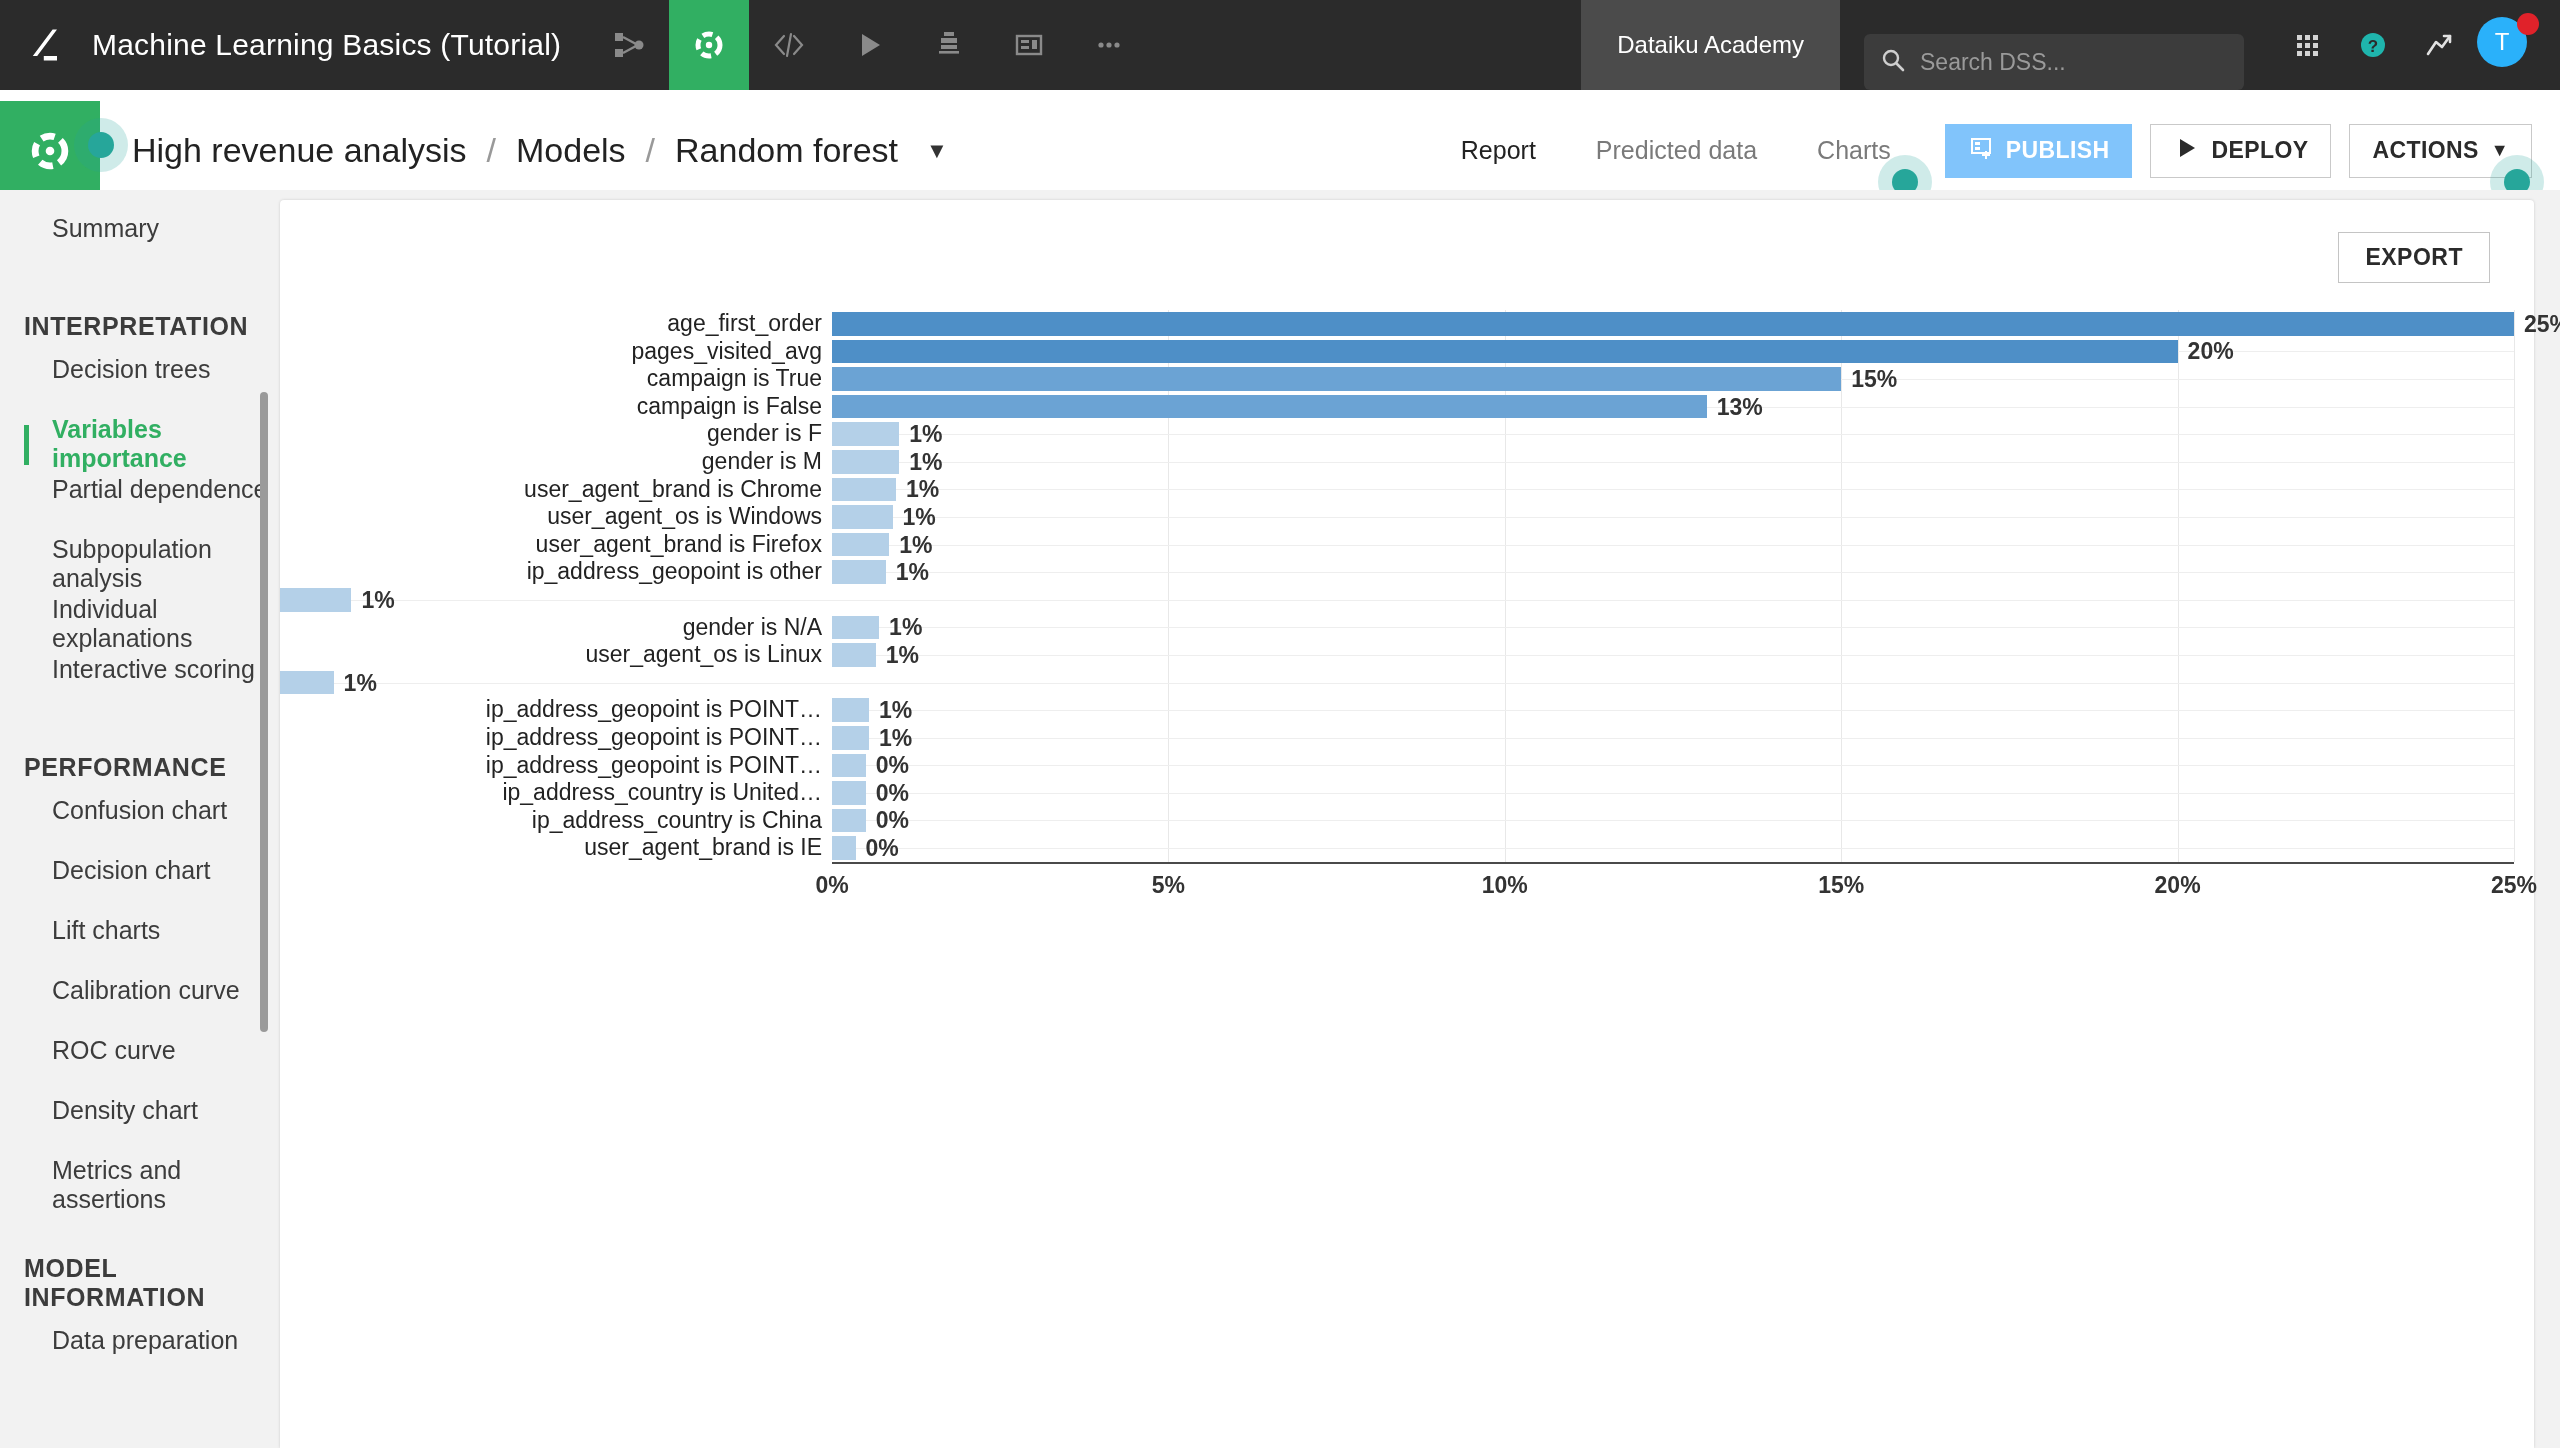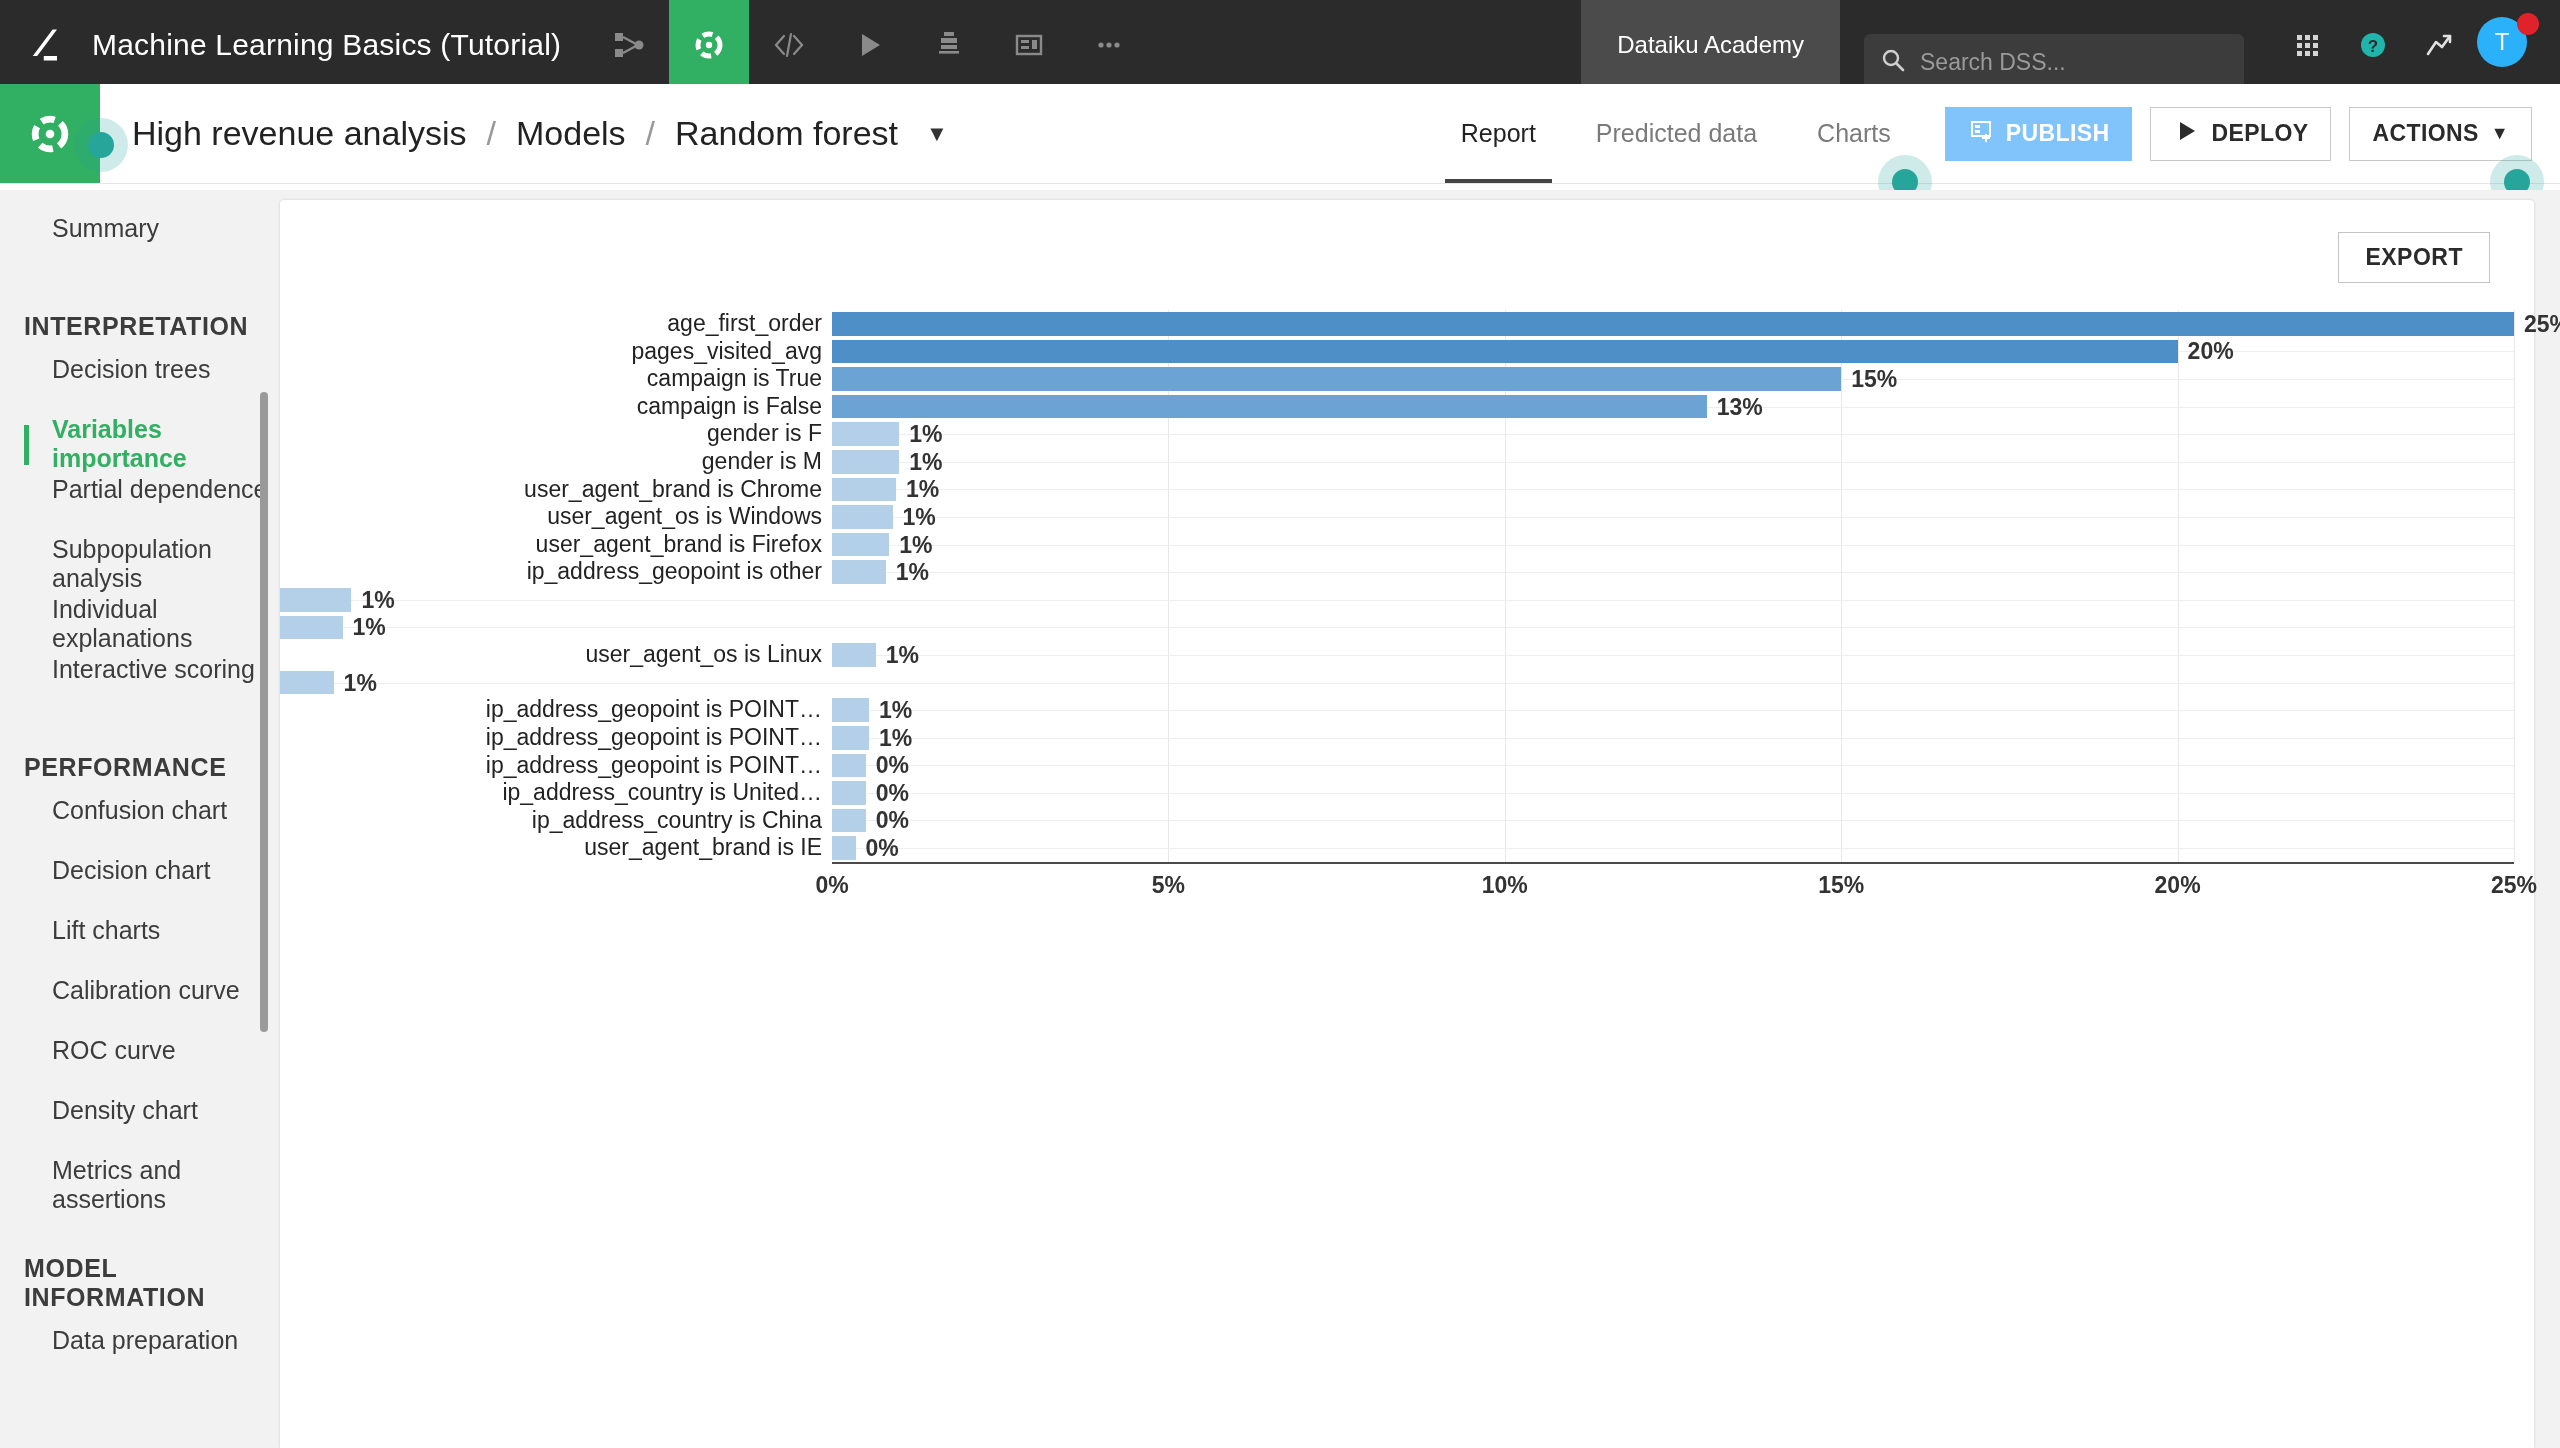--- a/index.html
+++ b/index.html
@@ -55,21 +55,21 @@
     background: #2ab1fa; color: #fff; font-size: 24px;
     display: flex; align-items: center; justify-content: center;
   }
   .avatar-dot {
     position: absolute; top: -4px; right: -6px;
     width: 22px; height: 22px; border-radius: 50%; background: #e0222a;
   }
 
   
   .subhead {
-    position: absolute; top: 84px; left: 0; width: 2560px; height: 100px;
+    position: absolute; top: 101px; left: 0; width: 2560px; height: 100px;
     background: #fff; display: flex; align-items: stretch;
     border-bottom: 1px solid #e6e6e6;
   }
   .sub-logo {
     width: 100px; background: #31af62; display: flex;
     align-items: center; justify-content: center;
   }
   .sub-logo svg { width: 46px; height: 46px; }
   .breadcrumb {
     display: flex; align-items: center; gap: 0;
@@ -505,20 +505,21 @@
               </div>
             </div>
             <div class="row">
               <div class="bar-area">
                 <div class="hline" style="top: 13.8px;"></div>
                 <div class="bar" style="width: 3.2%; background: rgb(180, 208, 232);"></div>
                 <div class="bar-val" style="left: 3.2%;">1%</div>
               </div>
             </div>
             <div class="row">
+              <div class="row-label">gender is N/A</div>
               <div class="bar-area">
                 <div class="hline" style="top: 13.8px;"></div>
                 <div class="bar" style="width: 2.8%; background: rgb(180, 208, 232);"></div>
                 <div class="bar-val" style="left: 2.8%;">1%</div>
               </div>
             </div>
             <div class="row">
               <div class="row-label">user_agent_os is Linux</div>
               <div class="bar-area">
                 <div class="hline" style="top: 13.8px;"></div>

